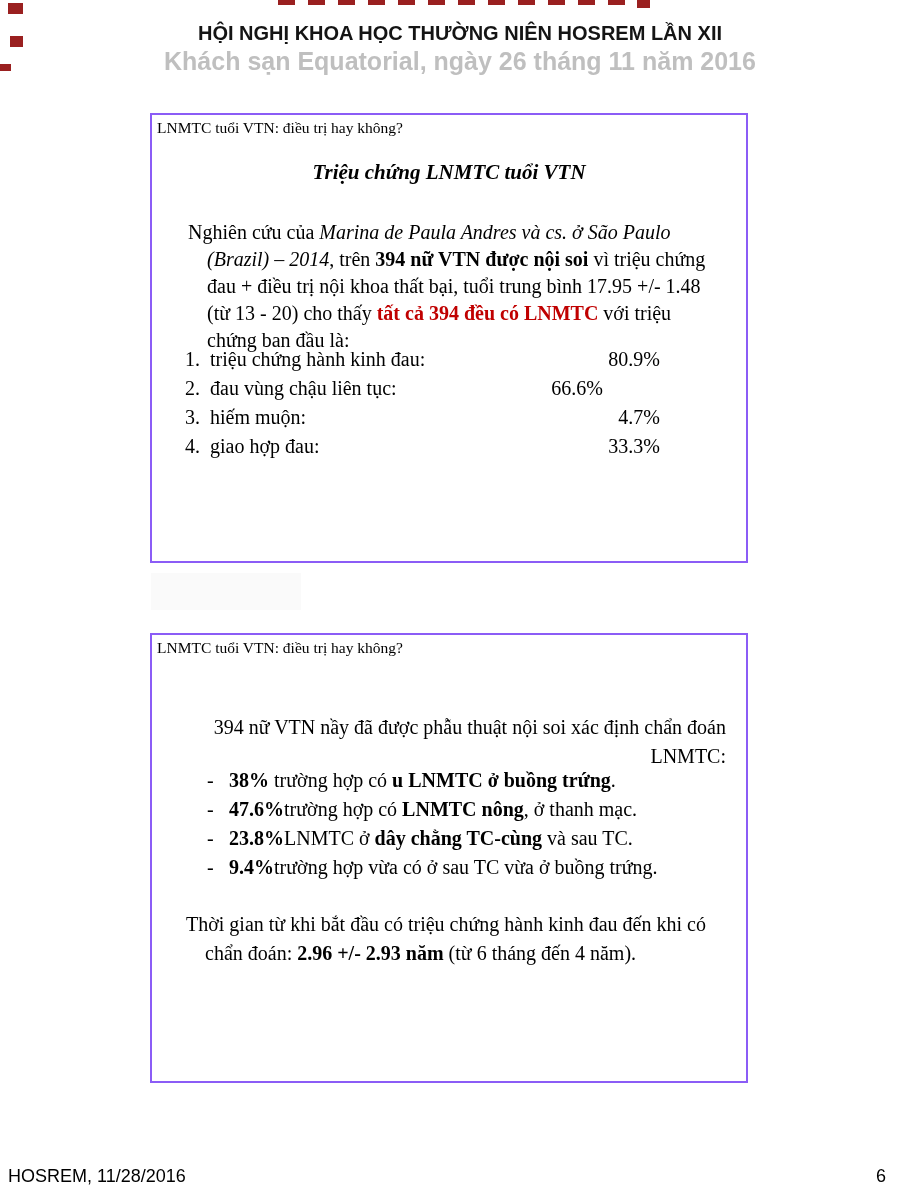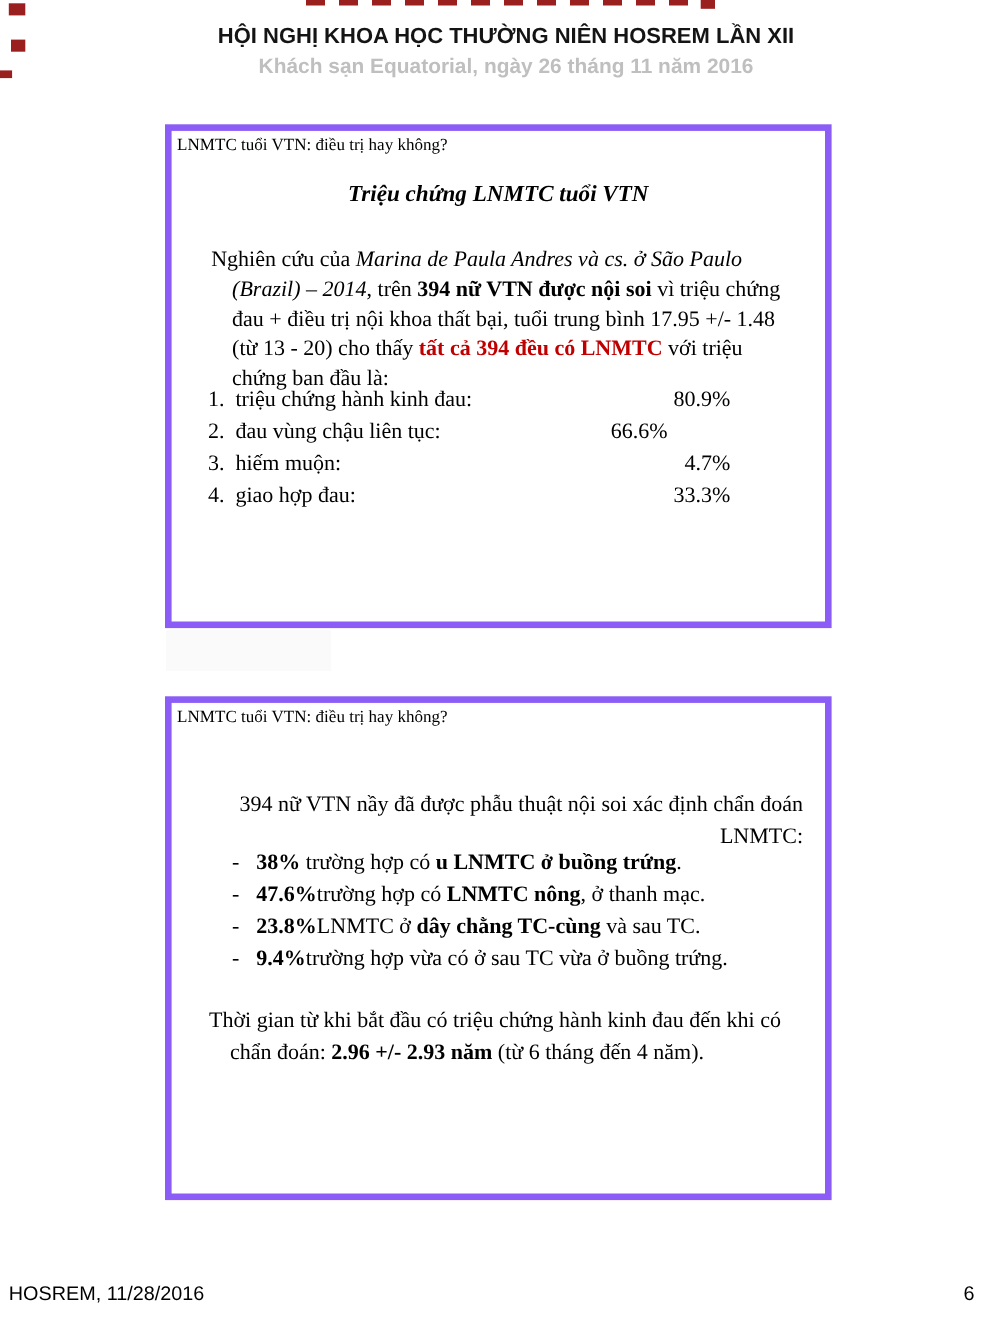--- a/index.html
+++ b/index.html
@@ -21,26 +21,26 @@
     background:repeating-linear-gradient(90deg,
       var(--mark-red,#9a2020) 0 17px, transparent 17px 30px);
   }
 
   
   .pg-header {
     position:absolute; left:20px; right:0; top:20px; text-align:center;
     font-family:"Liberation Sans", sans-serif; font-weight:bold;
   }
   .pg-title { font-size:20px; color:#141414; line-height:26px; }
-  .pg-sub   { font-size:19px; color:var(--subtitle-gray,#bfbfbf); line-height:26px; margin-top:2px; }
+  .pg-sub   { font-size:25px; color:var(--subtitle-gray,#bfbfbf); line-height:26px; margin-top:2px; }
 
   
   .slide {
     position:absolute; left:150px; width:594px; height:446px;
-    border:6px solid #8b5cf6; background:#fff; font-size:20px;
+    border:2px solid #8b5cf6; background:#fff; font-size:20px;
   }
   .slide1 { top:113px; }
   .slide2 { top:633px; }
 
   .slide-header { position:absolute; left:5px; top:4px; font-size:15.5px; }
 
   .slide-title {
     position:absolute; left:0; top:45px; width:100%; text-align:center;
     font-weight:bold; font-style:italic; font-size:21px;
   }

